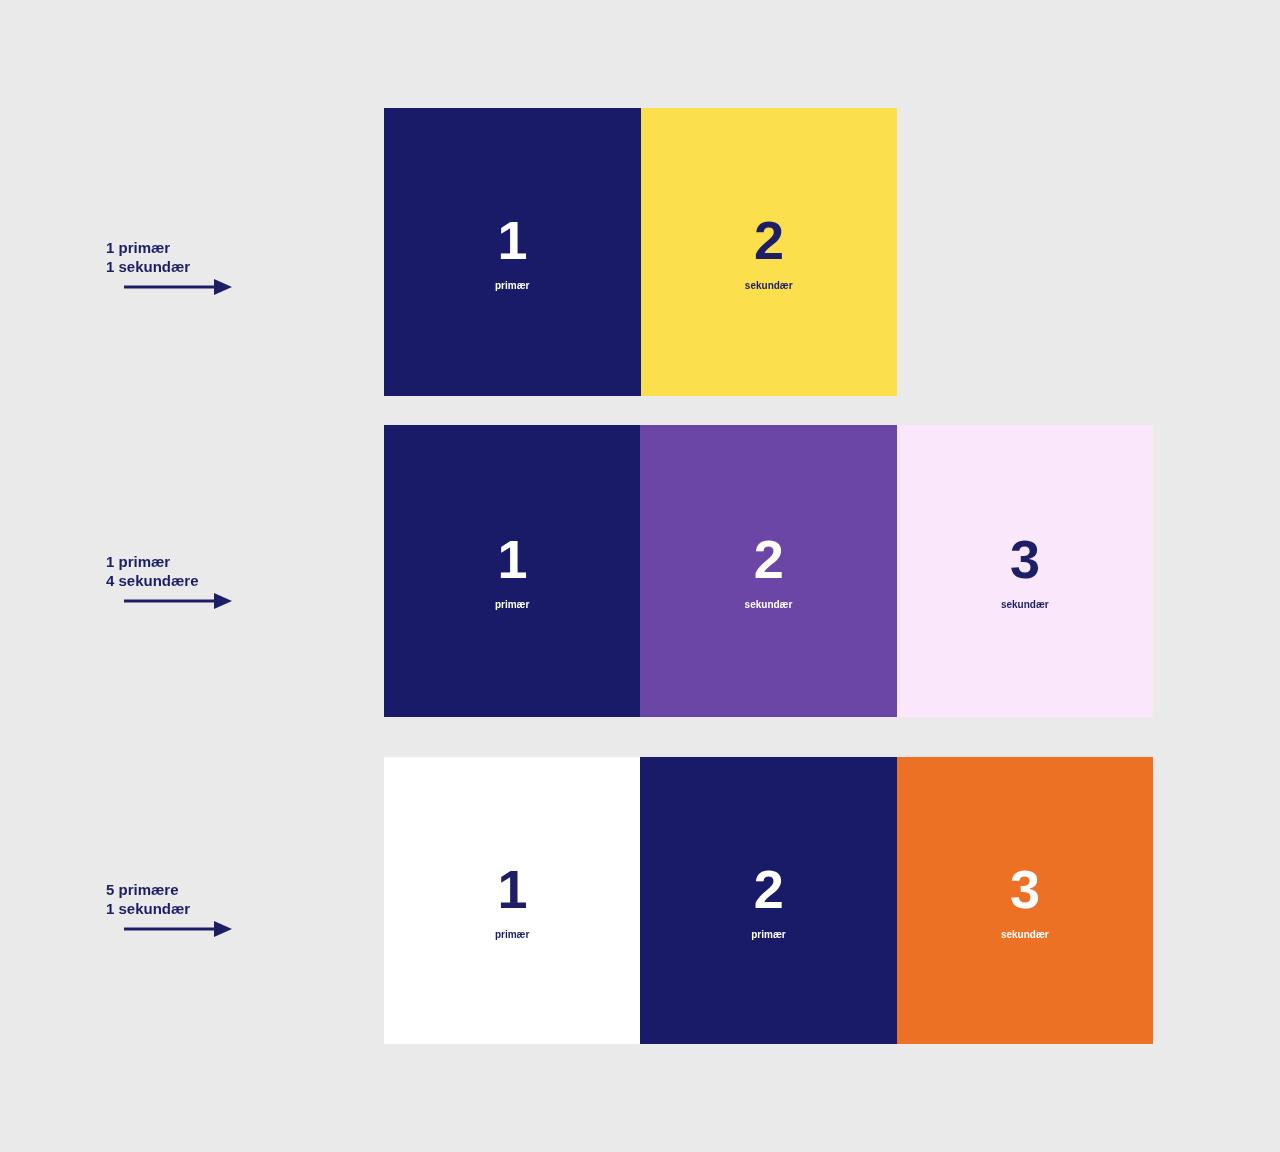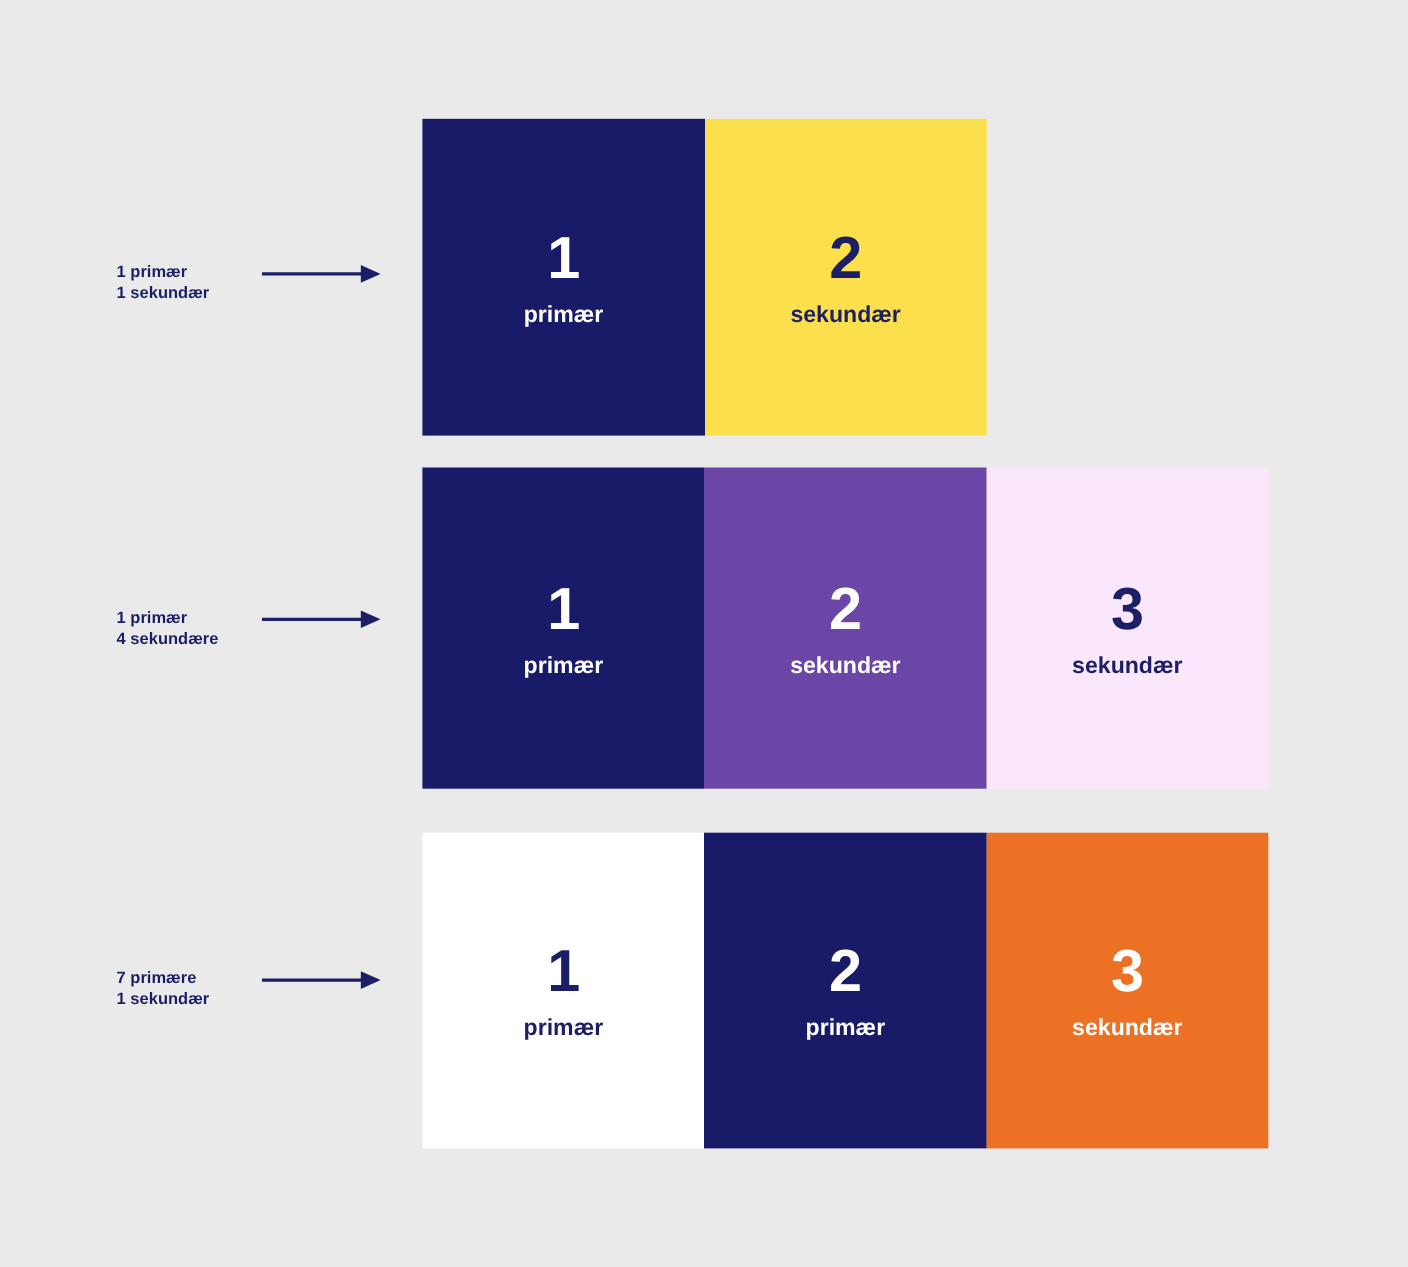--- a/index.html
+++ b/index.html
@@ -44,32 +44,32 @@
   }
 
   .cell .num {
     font-size: 54px;
     font-weight: bold;
     line-height: 1;
     letter-spacing: -0.5px;
   }
 
   .cell .cap {
-    font-size: 21px;
+    font-size: 10px;
     font-weight: bold;
     line-height: 1;
     margin-top: 14px;
   }
 
   
   .labelgroup {
     position: absolute;
     display: flex;
-    flex-direction: row;
-    align-items: flex-start;
+    flex-direction: column;
+    align-items: flex-end;
   }
 
   .lg-1 { left: 106px; top: 238px; }
   .lg-2 { left: 106px; top: 552px; }
   .lg-3 { left: 106px; top: 880px; }
 
   .label-lines {
     width: 126px;
     color: #1c1f66;
     font-size: 15px;
@@ -136,21 +136,21 @@
       <div class="cap">sekundær</div>
     </div>
     <div class="cell" style="background:#fbe7fb;color:#1c1f66">
       <div class="num">3</div>
       <div class="cap">sekundær</div>
     </div>
   </div>
 
   <div class="labelgroup lg-3">
     <div class="label-lines">
-      <div>7 primære</div>
+      <div>5 primære</div>
       <div>1 sekundær</div>
     </div>
     <span class="arrow-wrap">
       <svg width="108" height="22" viewBox="0 0 108 22" xmlns="http://www.w3.org/2000/svg">
         <line x1="0" y1="11" x2="93" y2="11" stroke="#1c1f66" stroke-width="3"></line>
         <polygon points="90,3 108,11 90,19" fill="#1c1f66"></polygon>
       </svg>
     </span>
   </div>
 

